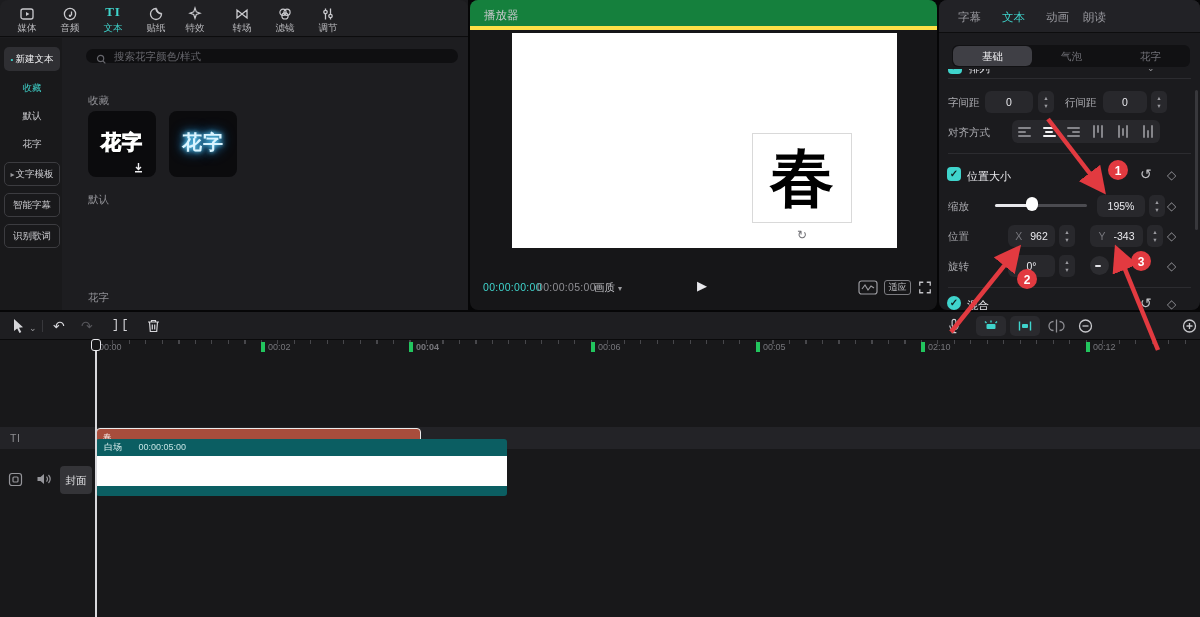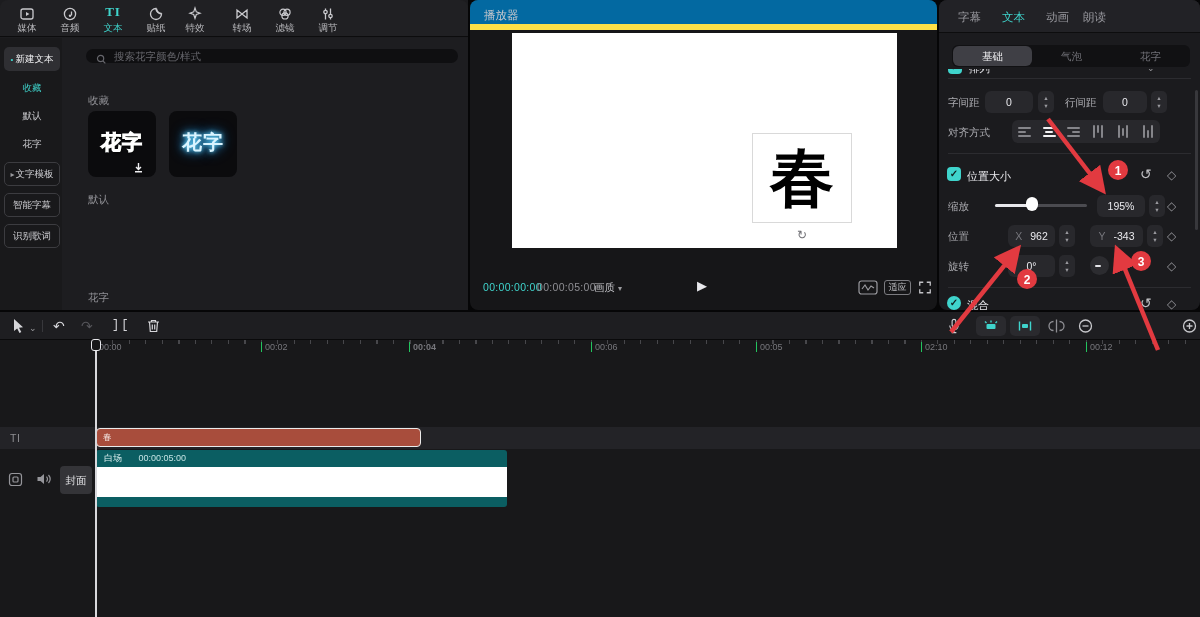--- a/index.html
+++ b/index.html
@@ -41,21 +41,21 @@
   .search-glass { position:absolute; left:34px; top:16px; width:11px; height:11px; pointer-events:none; }
   .lib-header { position:absolute; left:26px; font-size:10.5px; color:#8f8f94; }
   .card { position:absolute; width:68px; height:66px; background:#0b0b0d; border-radius:8px; cursor:pointer; overflow:hidden; }
   .card .fancy { position:absolute; left:0; right:0; top:18px; text-align:center; font-size:20px; font-weight:bold; letter-spacing:1px; }
   .fancy.green { color:#86d64f; -webkit-text-stroke:1px #ffffff; text-shadow:0 2px 2px rgba(0,0,0,.55); }
   .fancy.blue  { color:#d9f4ff; text-shadow:0 0 4px #6fdcff, 0 0 9px #2aa7e8, 0 0 14px #1b7fd4; }
   .card .plain-label { position:absolute; left:0; right:0; top:26px; text-align:center; font-size:10.5px; color:#e3e3e6; }
   .dl-ic { position:absolute; right:12px; bottom:4px; width:11px; height:11px; }
 
   
-  .player-header { left:470px; top:0; width:467px; height:30px; background:#0369a1; border-radius:8px 8px 0 0; border-bottom:6px solid #fde047; }
+  .player-header { left:470px; top:0; width:467px; height:30px; background:#15803d; border-radius:8px 8px 0 0; border-bottom:4px solid #fde047; }
   .player-title { position:absolute; left:14px; top:8px; font-size:11.5px; color:#c9c9cd; }
   .canvas { left:512px; top:33px; width:385px; height:215px; background:#ffffff; }
   .sel-box { position:absolute; left:240px; top:100px; width:100px; height:90px; border:1px solid #d9d9d9; }
   .canvas-char { position:absolute; left:0; right:0; top:6px; text-align:center; font-size:64px; font-weight:bold; color:#000; line-height:76px; }
   .rotate-handle { position:absolute; left:283px; top:195px; width:14px; height:14px; color:#6f6f74; font-size:12px; line-height:14px; text-align:center; cursor:pointer; }
   .pc-time-cur { left:483px; top:281px; font-size:10.5px; color:#3fd4cc; letter-spacing:.3px; }
   .pc-time-dur { left:537px; top:281px; font-size:10.5px; color:#8e8e93; letter-spacing:.3px; }
   .pc-quality { left:594px; top:281px; font-size:10.5px; color:#c2c2c6; cursor:pointer; }
   .pc-quality .caret { font-size:8px; color:#9a9a9e; margin-left:3px; }
   .pc-play { left:697px; top:278px; width:16px; height:16px; color:#e8e8ec; font-size:13px; line-height:16px; cursor:pointer; }
@@ -108,27 +108,27 @@
   .tlt-ic.dim { color:#55555a; }
   .tlt-glyph { font-size:14px; line-height:16px; }
   .tlt-divider { position:absolute; left:42px; top:8px; width:1px; height:12px; background:#38383c; }
   .toggle-box { position:absolute; top:4px; width:30px; height:20px; background:#2a2a2e; border-radius:5px; cursor:pointer; }
 
   
   .tl-area { left:0; top:340px; width:1200px; height:277px; background:#18181a; }
   .ruler-minor { position:absolute; left:96px; top:0; width:1104px; height:4px;
     background:repeating-linear-gradient(90deg,#47474b 0 1px,transparent 1px 16.5px); }
   .ruler-label { position:absolute; top:2px; font-size:9px; color:#77777c; padding-left:3px; }
-  .ruler-label.ticked { border-left:1px solid #22c55e;text-align:right; }
+  .ruler-label.ticked { border-left:4px solid #22c55e;text-align:right; }
   .track-band { position:absolute; left:0; top:87px; width:1200px; height:22px; background:#232327; }
   .ti-label { position:absolute; left:10px; top:92px; font-size:10.5px; color:#8e8e92; letter-spacing:.5px; }
   .text-clip { position:absolute; left:96px; top:88px; width:325px; height:19px; background:#a84d3c;
                border:1px solid #eaeaea; border-radius:4px; font-size:8.5px; color:#f4e7e3; line-height:17px;
                padding-left:6px; cursor:pointer; }
-  .video-clip { position:absolute; left:96px; top:110px; width:411px; height:57px; border-radius:3px; overflow:hidden; cursor:pointer; }
+  .video-clip { position:absolute; left:96px; top:99px; width:411px; height:57px; border-radius:3px; overflow:hidden; cursor:pointer; }
   .vc-head { height:17px; background:#0b5e62; font-size:9px; color:#dcefef; line-height:17px; }
   .vc-head .nm { margin-left:8px; }
   .vc-head .du { margin-left:14px; color:#c4e3e3; }
   .vc-body { height:30px; background:#ffffff; }
   .vc-foot { height:10px; background:#0b5e62; }
   .gutter-ic { position:absolute; cursor:pointer; color:#95959a; }
   .cover-btn { position:absolute; left:60px; top:126px; width:32px; height:28px; background:#343438; border-radius:4px;
                font-size:10.5px; color:#e2e2e5; text-align:center; line-height:28px; cursor:pointer; }
   .playhead-line { position:absolute; left:95px; top:0; width:1.5px; height:277px; background:#d8d8dc; }
   .playhead-head { position:absolute; left:91px; top:-1px; width:10px; height:12px; border:1.5px solid #e8e8ec;

